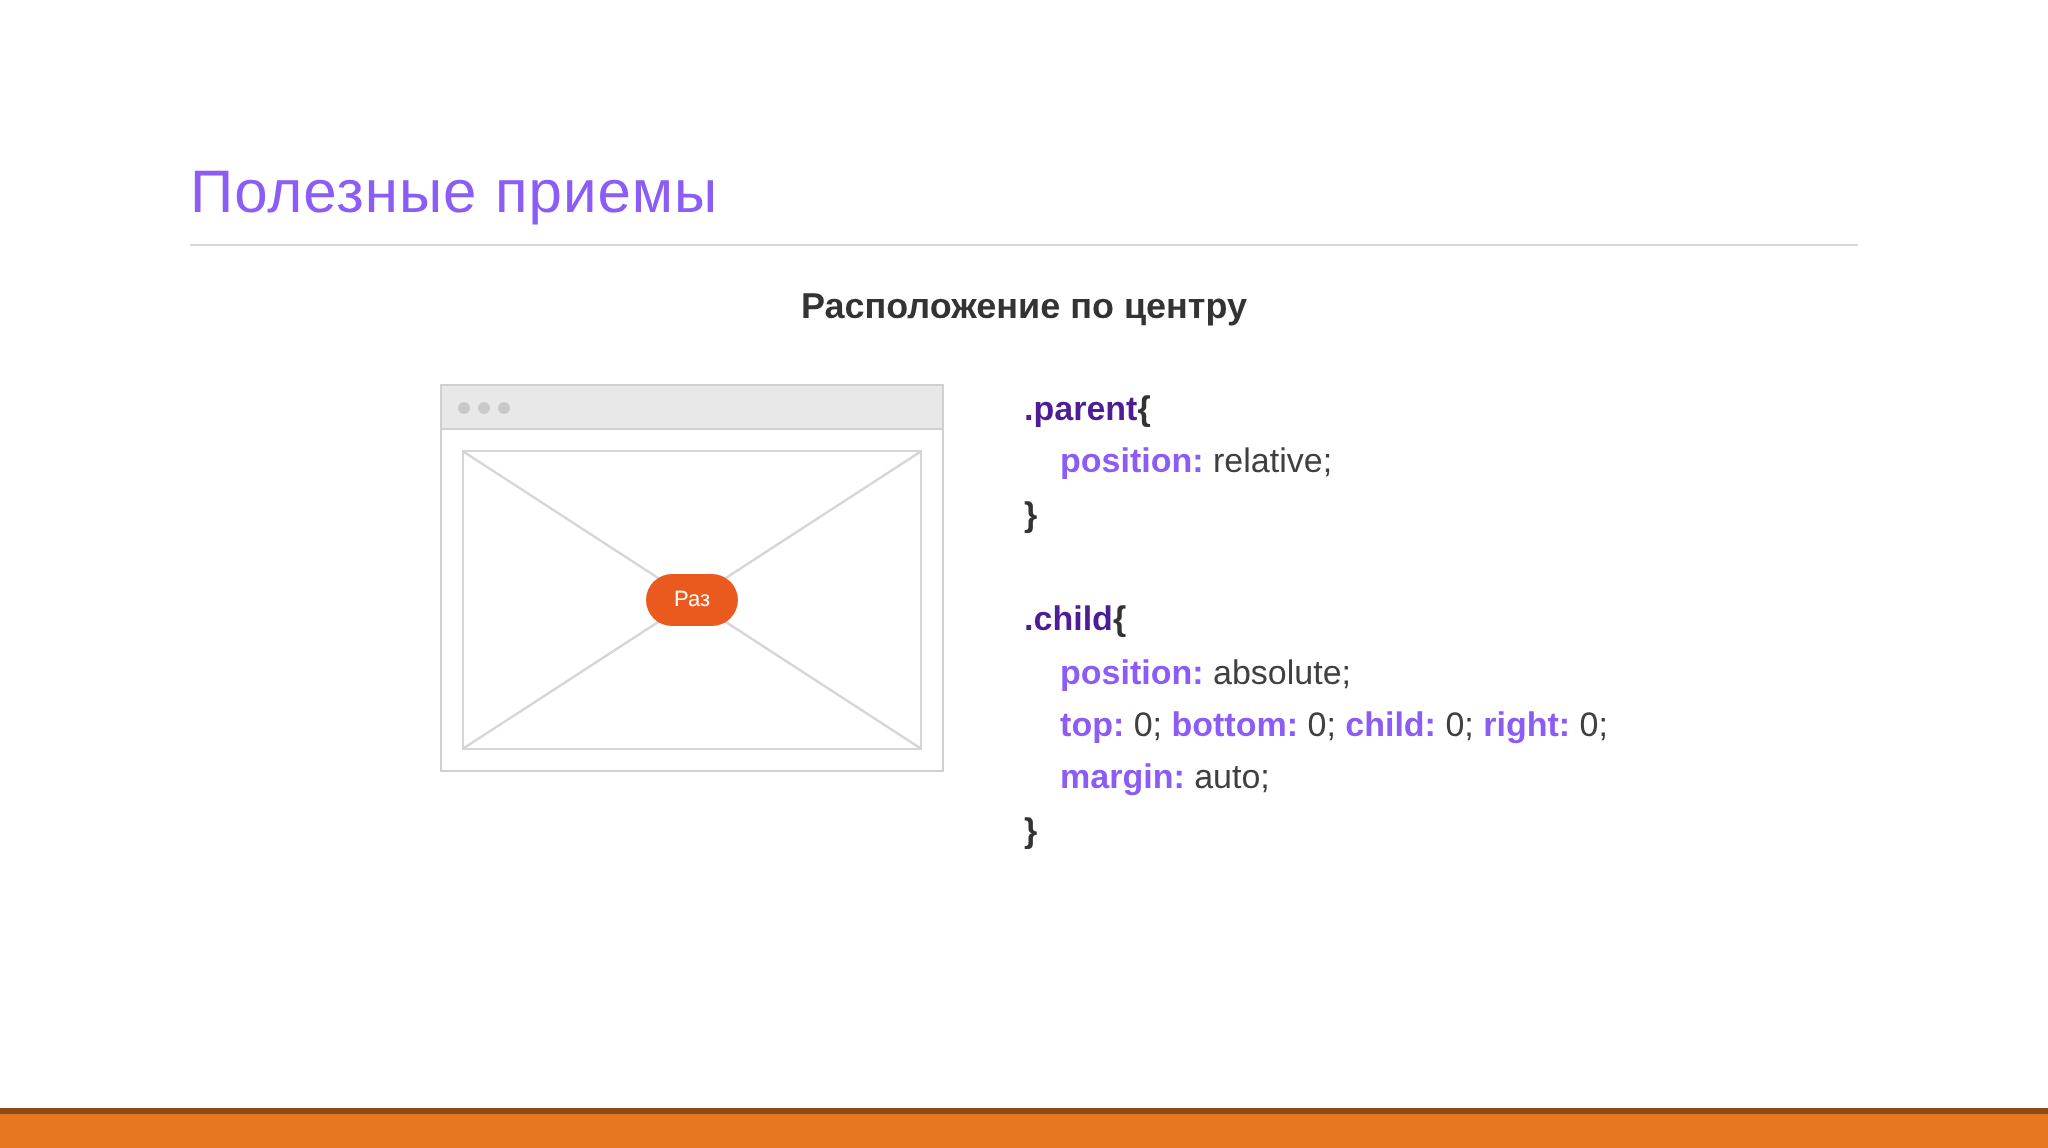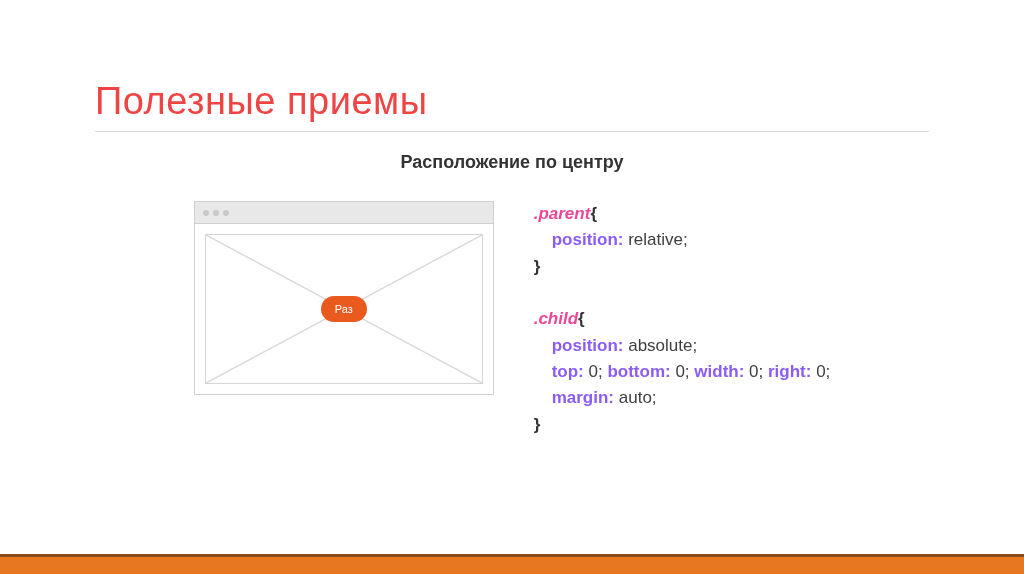--- a/index.html
+++ b/index.html
@@ -11,43 +11,43 @@
       position: relative;
       overflow: hidden;
     }
     .slide {
       width: 100%;
       height: 100%;
       padding: 80px 95px 0 95px;
       position: relative;
     }
     .page-title {
-      font-size: 38px;
+      font-size: 30px;
       font-weight: 300;
-      color: #ef4444;
+      color: #8b5cf6;
       letter-spacing: 0.5px;
       border-bottom: 1px solid #d8d8d8;
       padding-bottom: 8px;
       margin-bottom: 20px;
     }
     .subtitle {
       text-align: center;
       font-size: 18px;
       font-weight: 700;
       color: #333333;
       margin-bottom: 28px;
     }
     .content-row {
       display: flex;
       justify-content: center;
       gap: 40px;
       align-items: flex-start;
     }
     .browser-mock {
-      width: 300px;
+      width: 252px;
       border: 1px solid #d0d0d0;
       background: #ffffff;
       flex-shrink: 0;
     }
     .browser-header {
       height: 22px;
       background: #e8e8e8;
       border-bottom: 1px solid #d0d0d0;
       display: flex;
       align-items: center;
@@ -86,21 +86,21 @@
       border-radius: 14px;
       font-weight: 400;
     }
     .code-block {
       font-family: "Segoe UI", Arial, sans-serif;
       font-size: 17px;
       line-height: 1.55;
       color: #333333;
     }
     .code-line { white-space: pre; }
-    .selector { color: #ec4899; font-weight: 700; font-style: italic; }
+    .selector { color: #4c1d95; font-weight: 700; }
     .brace { color: #333333; font-weight: 700; }
     .prop { color: #8b5cf6; font-weight: 700; }
     .val { color: #404040; font-weight: 400; }
     .indent { display: inline-block; width: 18px; }
     .footer-bar {
       position: absolute;
       left: 0; right: 0; bottom: 0;
       height: 20px;
       background: #e87722;
       border-top: 3px solid #8a4a1a;
@@ -132,21 +132,21 @@
       </div>
     </div>
 
     <div class="code-block">
       <div class="code-line"><span class="selector">.parent</span><span class="brace">{</span></div>
       <div class="code-line"><span class="indent"></span><span class="prop">position:</span><span class="val"> relative;</span></div>
       <div class="code-line"><span class="brace">}</span></div>
       <div class="code-line">&nbsp;</div>
       <div class="code-line"><span class="selector">.child</span><span class="brace">{</span></div>
       <div class="code-line"><span class="indent"></span><span class="prop">position:</span><span class="val"> absolute;</span></div>
-      <div class="code-line"><span class="indent"></span><span class="prop">top:</span><span class="val"> 0; </span><span class="prop">bottom:</span><span class="val"> 0; </span><span class="prop">width:</span><span class="val"> 0; </span><span class="prop">right:</span><span class="val"> 0;</span></div>
+      <div class="code-line"><span class="indent"></span><span class="prop">top:</span><span class="val"> 0; </span><span class="prop">bottom:</span><span class="val"> 0; </span><span class="prop">child:</span><span class="val"> 0; </span><span class="prop">right:</span><span class="val"> 0;</span></div>
       <div class="code-line"><span class="indent"></span><span class="prop">margin:</span><span class="val"> auto;</span></div>
       <div class="code-line"><span class="brace">}</span></div>
     </div>
 
   </div>
 </div>
 
 <div class="footer-bar"></div>
 
 </body></html>

